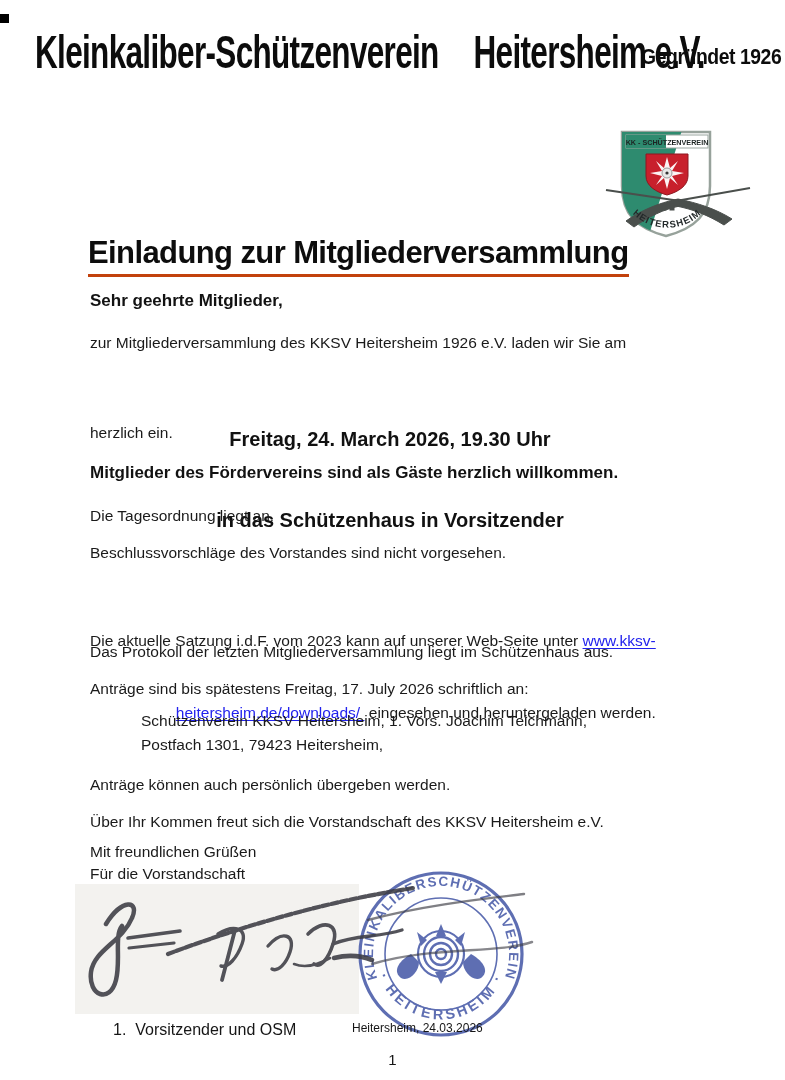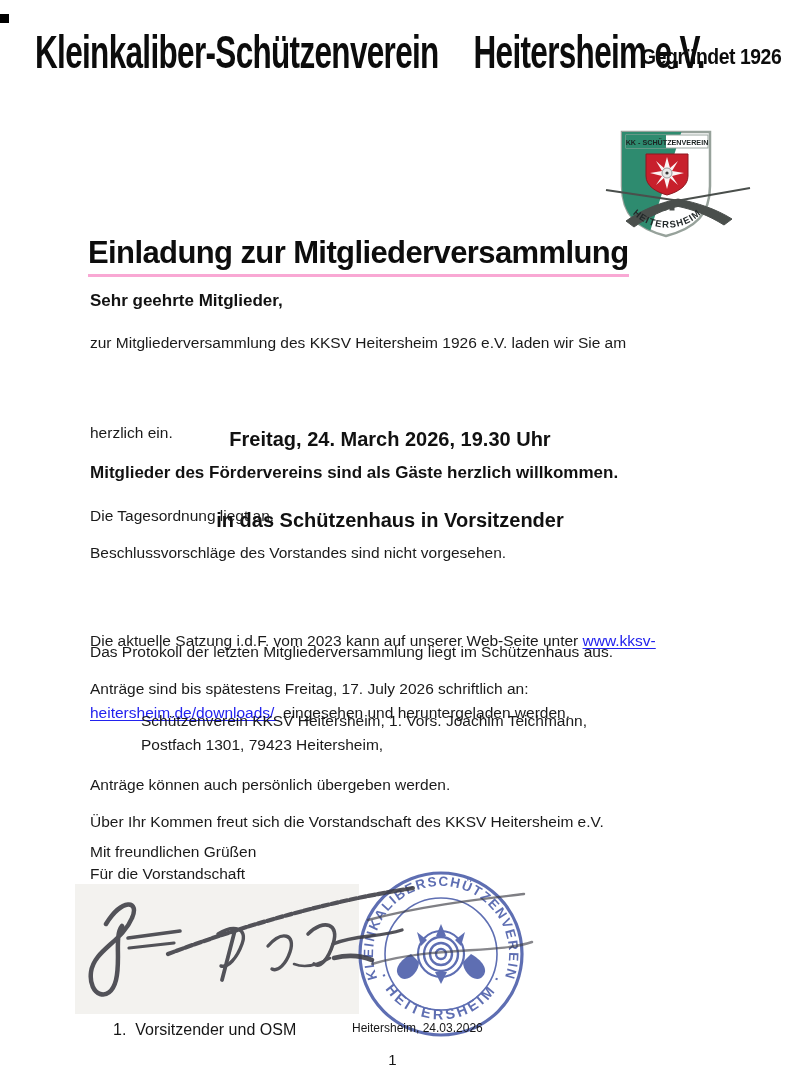--- a/index.html
+++ b/index.html
@@ -15,23 +15,23 @@
   .masthead .gap { display:inline-block; width:52px; }
   .founded { position:absolute; right:4px; top:44px; font-weight:bold; font-size:22px;
              letter-spacing:-0.5px; color:#0c0c0c; transform:scaleX(0.88); transform-origin:right top; }
 
   .address-line { position:absolute; left:88px; top:106px; font-size:16.5px;
                   text-decoration:underline; text-underline-offset:3px; white-space:pre; color:#141414; }
 
   .crest { position:absolute; left:600px; top:128px; width:156px; height:112px; }
 
   .heading { position:absolute; left:88px; top:235px; font-size:31px; font-weight:bold;
-             letter-spacing:-0.6px; color:#0d0d0d; border-bottom:3px solid #f9a8d4; padding-bottom:3px; }
+             letter-spacing:-0.6px; color:#0d0d0d; border-bottom:3px solid #c2410c; padding-bottom:3px; }
 
-  .para { position:absolute; left:90px; font-size:15.5px; color:#1a1a1a; white-space:pre; }
+  .para { position:absolute; left:90px; font-size:15.5px; color:#1a1a1a; white-space:pre;text-align:right; }
   .bold17 { font-weight:bold; font-size:17px; color:#121212; }
   .indent { left:141px;margin-top:8px; }
 
   .event-block { position:absolute; left:90px; top:372px; width:600px; text-align:center;
                  font-weight:bold; font-size:20px; line-height:27px; color:#111; white-space:pre; }
 
   a.doc-link { color:#2222ee; text-decoration:underline; text-underline-offset:2px; cursor:pointer; }
 
   .statutes { line-height:24px; }
 

